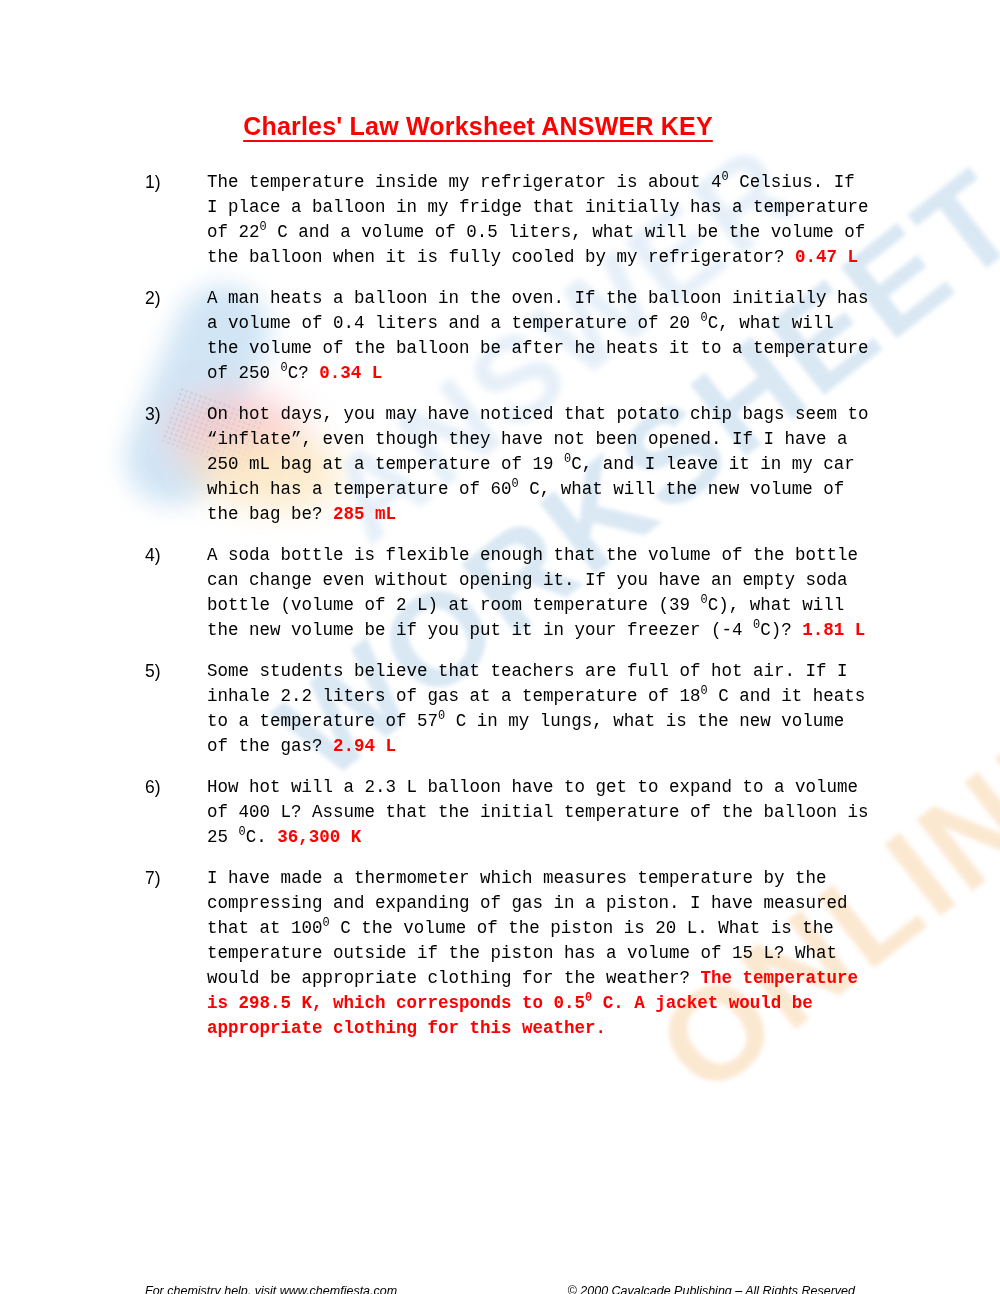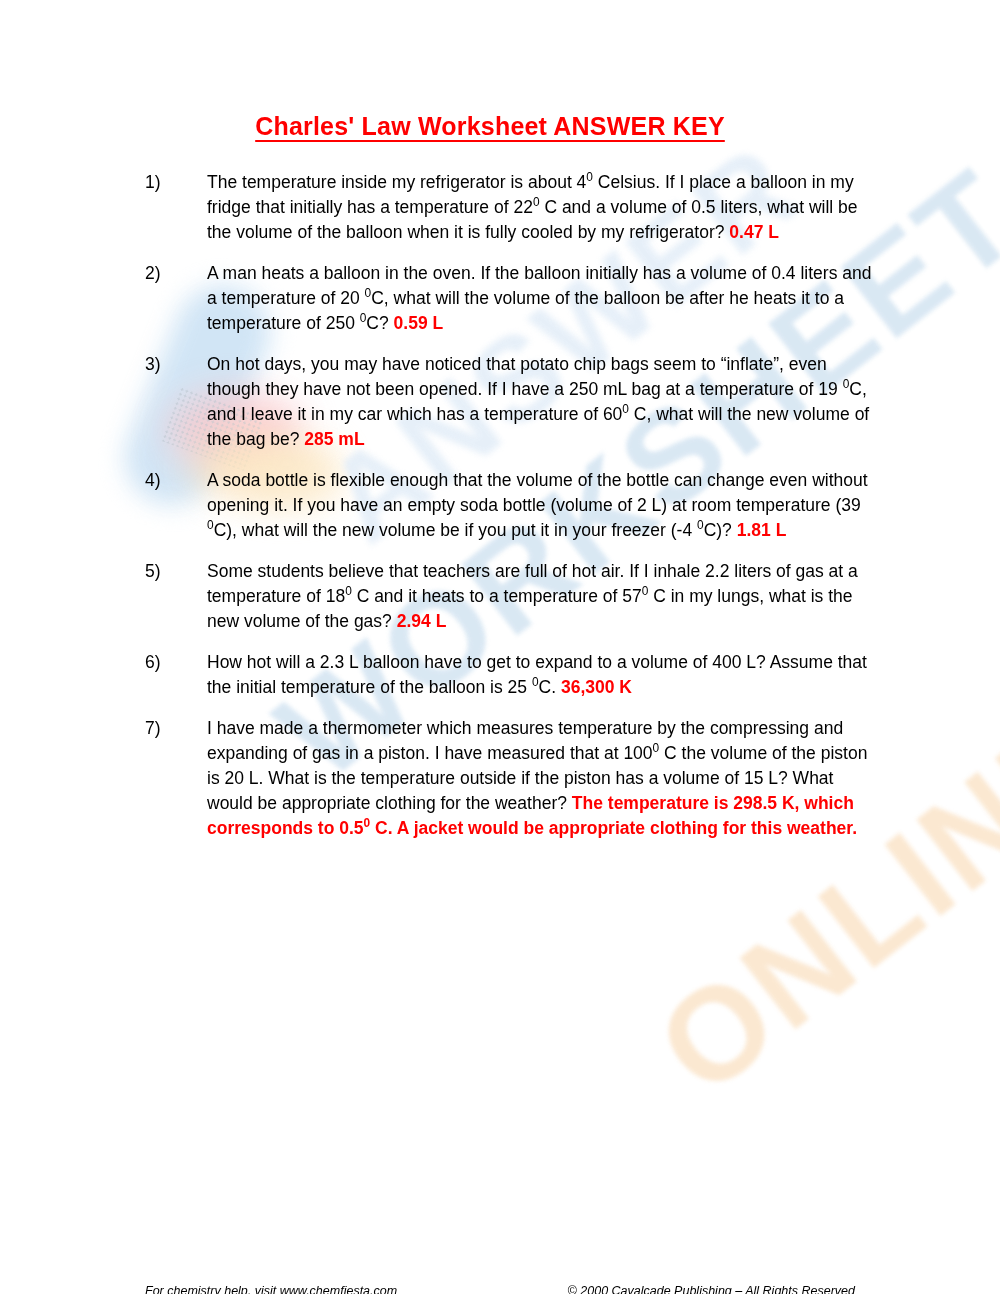--- a/index.html
+++ b/index.html
@@ -114,21 +114,21 @@
   }
 
   
   .content {
     position: relative;
     z-index: 2;
   }
 
   .doc-title {
     position: absolute;
-    left: 12px;
+    left: 0;
     top: 112px;
     width: 956px;
     text-align: center;
     color: #FF0000;
     font-size: 25px;
     font-weight: bold;
     text-decoration: underline;
     text-underline-offset: 5px;
     letter-spacing: .2px;
   }
@@ -150,20 +150,21 @@
     font-size: 17.5px;
     color: #000000;
     line-height: 25px;
   }
   .q-body {
     flex: 1 1 auto;
     font-size: 17.5px;
     color: #000000;
     line-height: 25px;
     text-align: left;
+    font-family: Liberation Mono, monospace;
   }
   .answer {
     color: #FF0000;
     font-weight: bold;
   }
   sup {
     font-size: 0.68em;
     vertical-align: super;
     line-height: 0;
   }
@@ -201,21 +202,21 @@
 
     <div class="doc-title">Charles' Law Worksheet ANSWER KEY</div>
 
     <div class="qlist">
         <div class="q-item">
           <div class="q-num">1)</div>
           <div class="q-body"><span>The temperature inside my refrigerator is about 4</span><sup>0</sup><span> Celsius.  If I place a balloon in my fridge that initially has a temperature of 22</span><sup>0</sup><span> C and a volume of 0.5 liters, what will be the volume of the balloon when it is fully cooled by my refrigerator?  </span><span class="answer">0.47 L</span></div>
         </div>
         <div class="q-item">
           <div class="q-num">2)</div>
-          <div class="q-body"><span>A man heats a balloon in the oven.  If the balloon initially has a volume of 0.4 liters and a temperature of 20 </span><sup>0</sup><span>C, what will the volume of the balloon be after he heats it to a temperature of 250 </span><sup>0</sup><span>C?  </span><span class="answer">0.59 L</span></div>
+          <div class="q-body"><span>A man heats a balloon in the oven.  If the balloon initially has a volume of 0.4 liters and a temperature of 20 </span><sup>0</sup><span>C, what will the volume of the balloon be after he heats it to a temperature of 250 </span><sup>0</sup><span>C?  </span><span class="answer">0.34 L</span></div>
         </div>
         <div class="q-item">
           <div class="q-num">3)</div>
           <div class="q-body"><span>On hot days, you may have noticed that potato chip bags seem to “inflate”, even though they have not been opened.  If I have a 250 mL bag at a temperature of 19 </span><sup>0</sup><span>C, and I leave it in my car which has a temperature of 60</span><sup>0</sup><span> C, what will the new volume of the bag be?  </span><span class="answer">285 mL</span></div>
         </div>
         <div class="q-item">
           <div class="q-num">4)</div>
           <div class="q-body"><span>A soda bottle is flexible enough that the volume of the bottle can change even without opening it.  If you have an empty soda bottle (volume of 2 L) at room temperature (39 </span><sup>0</sup><span>C), what will the new volume be if you put it in your freezer (-4 </span><sup>0</sup><span>C)?  </span><span class="answer">1.81 L</span></div>
         </div>
         <div class="q-item">

